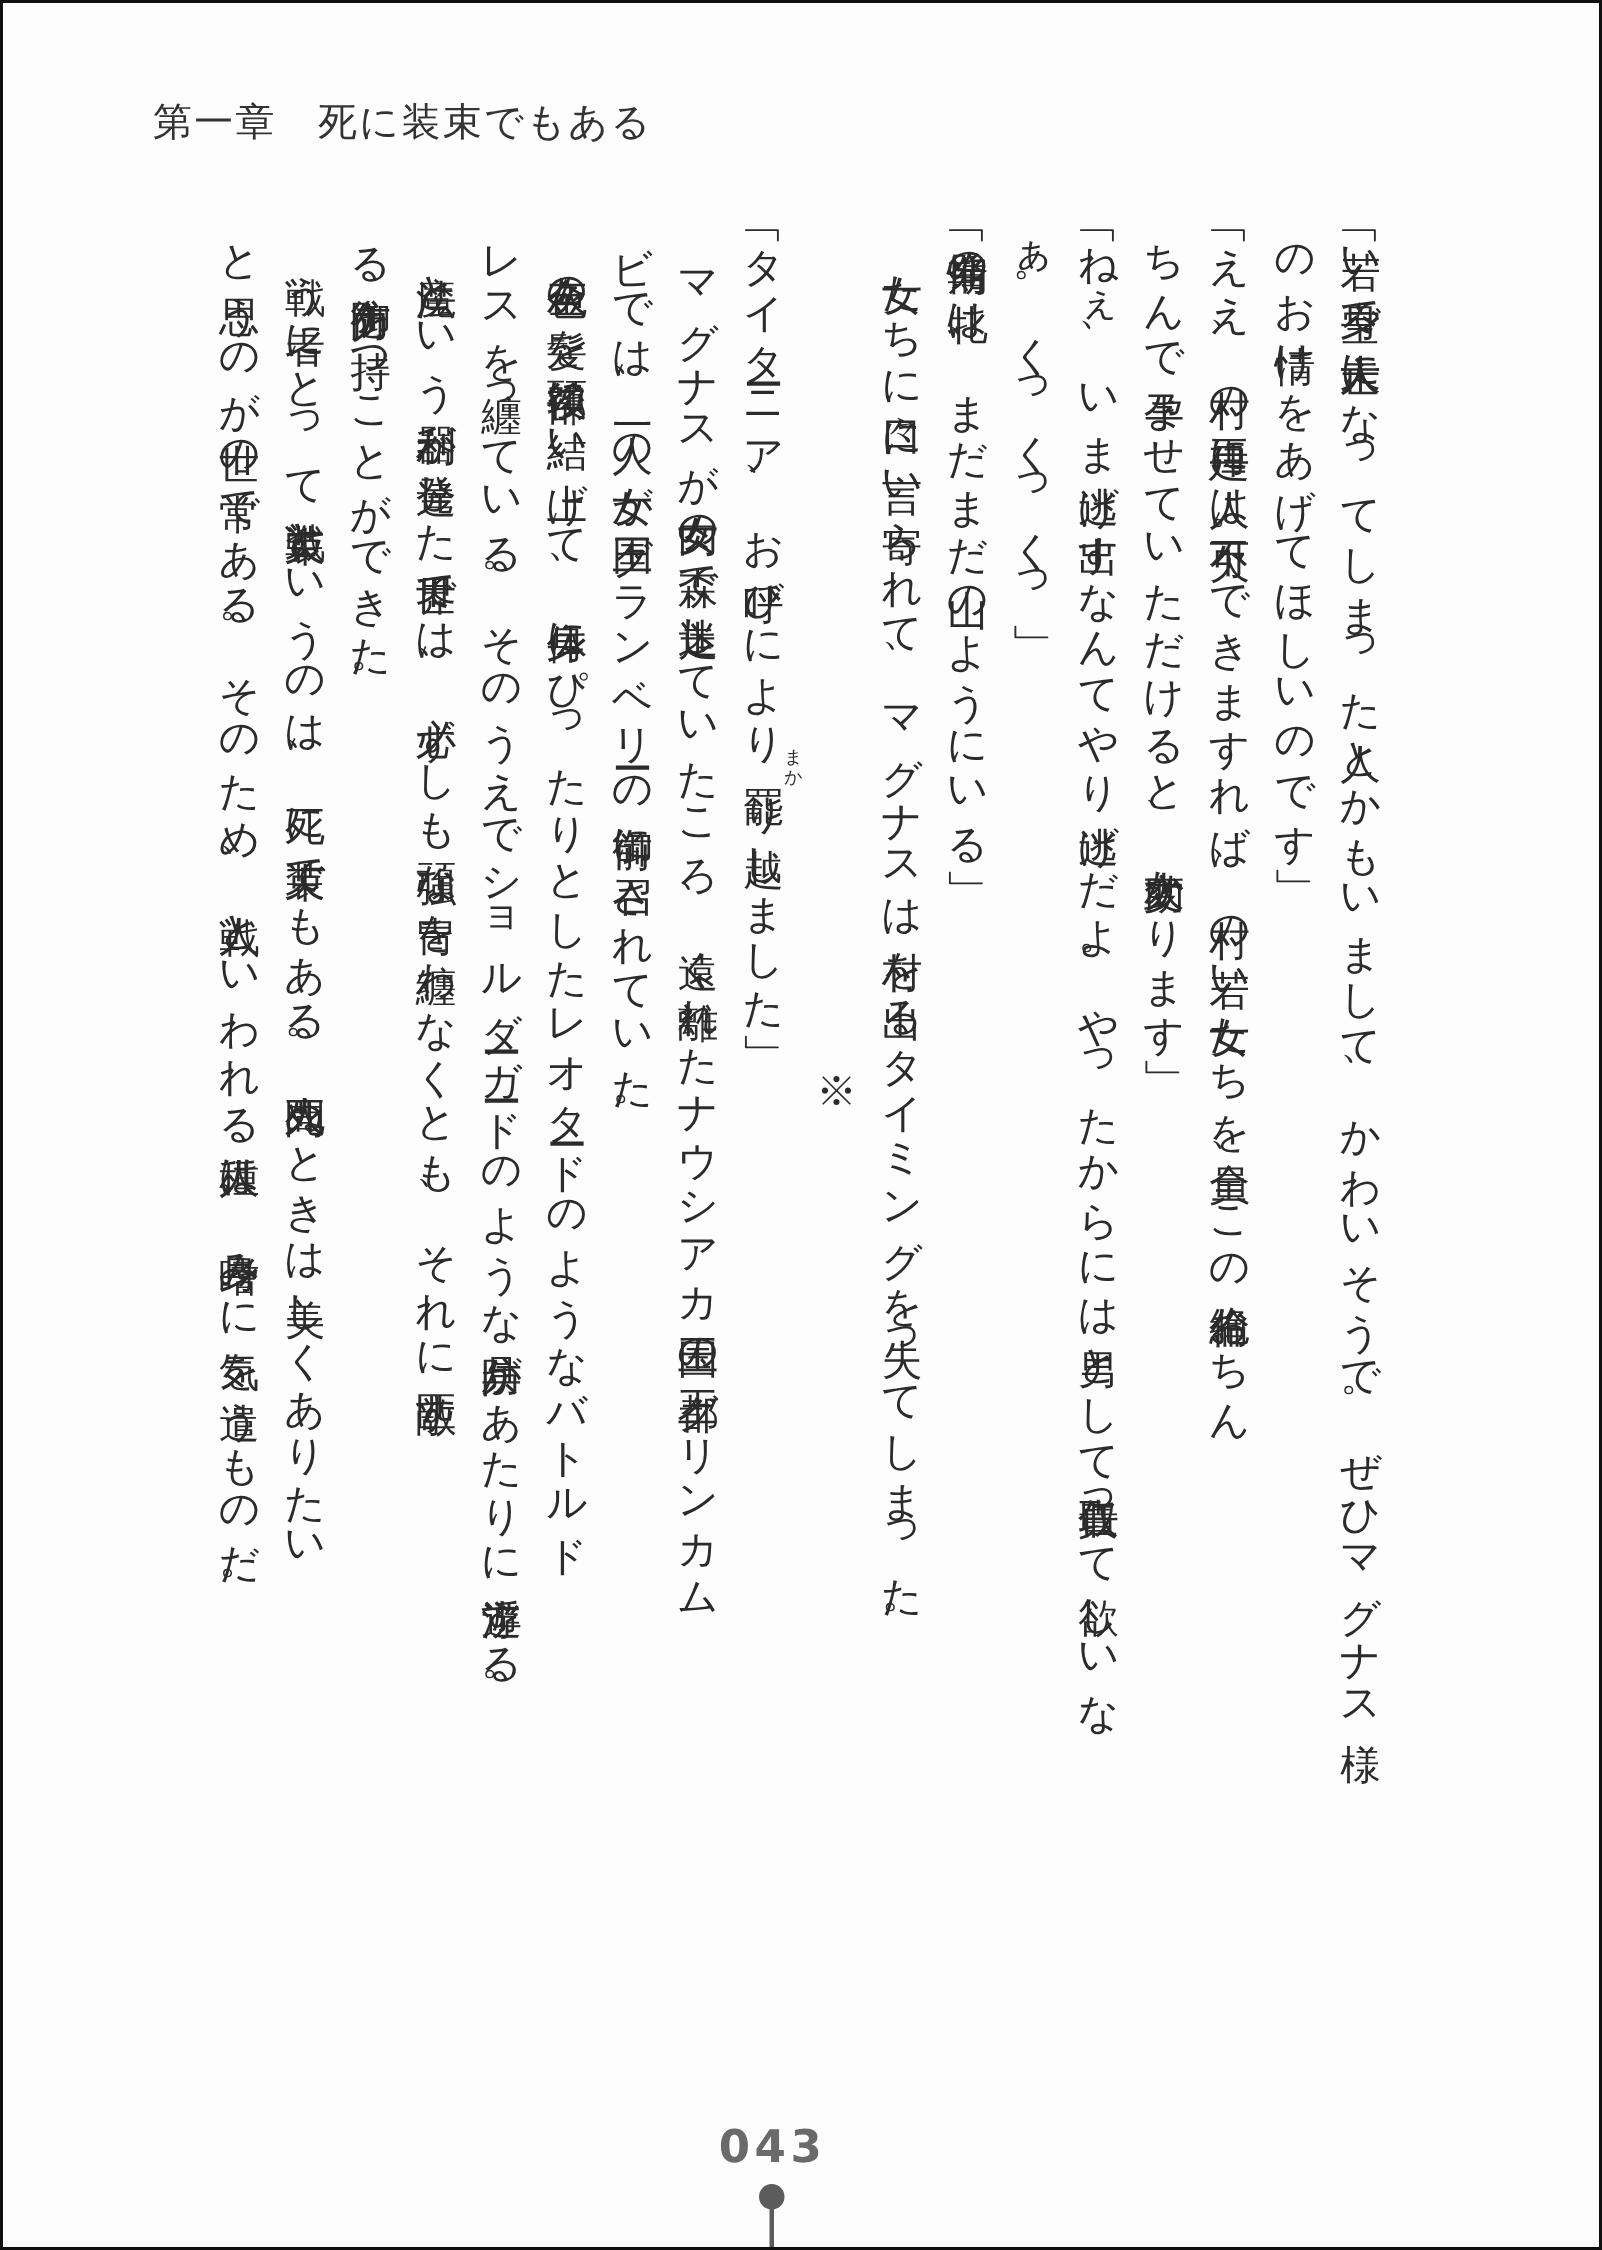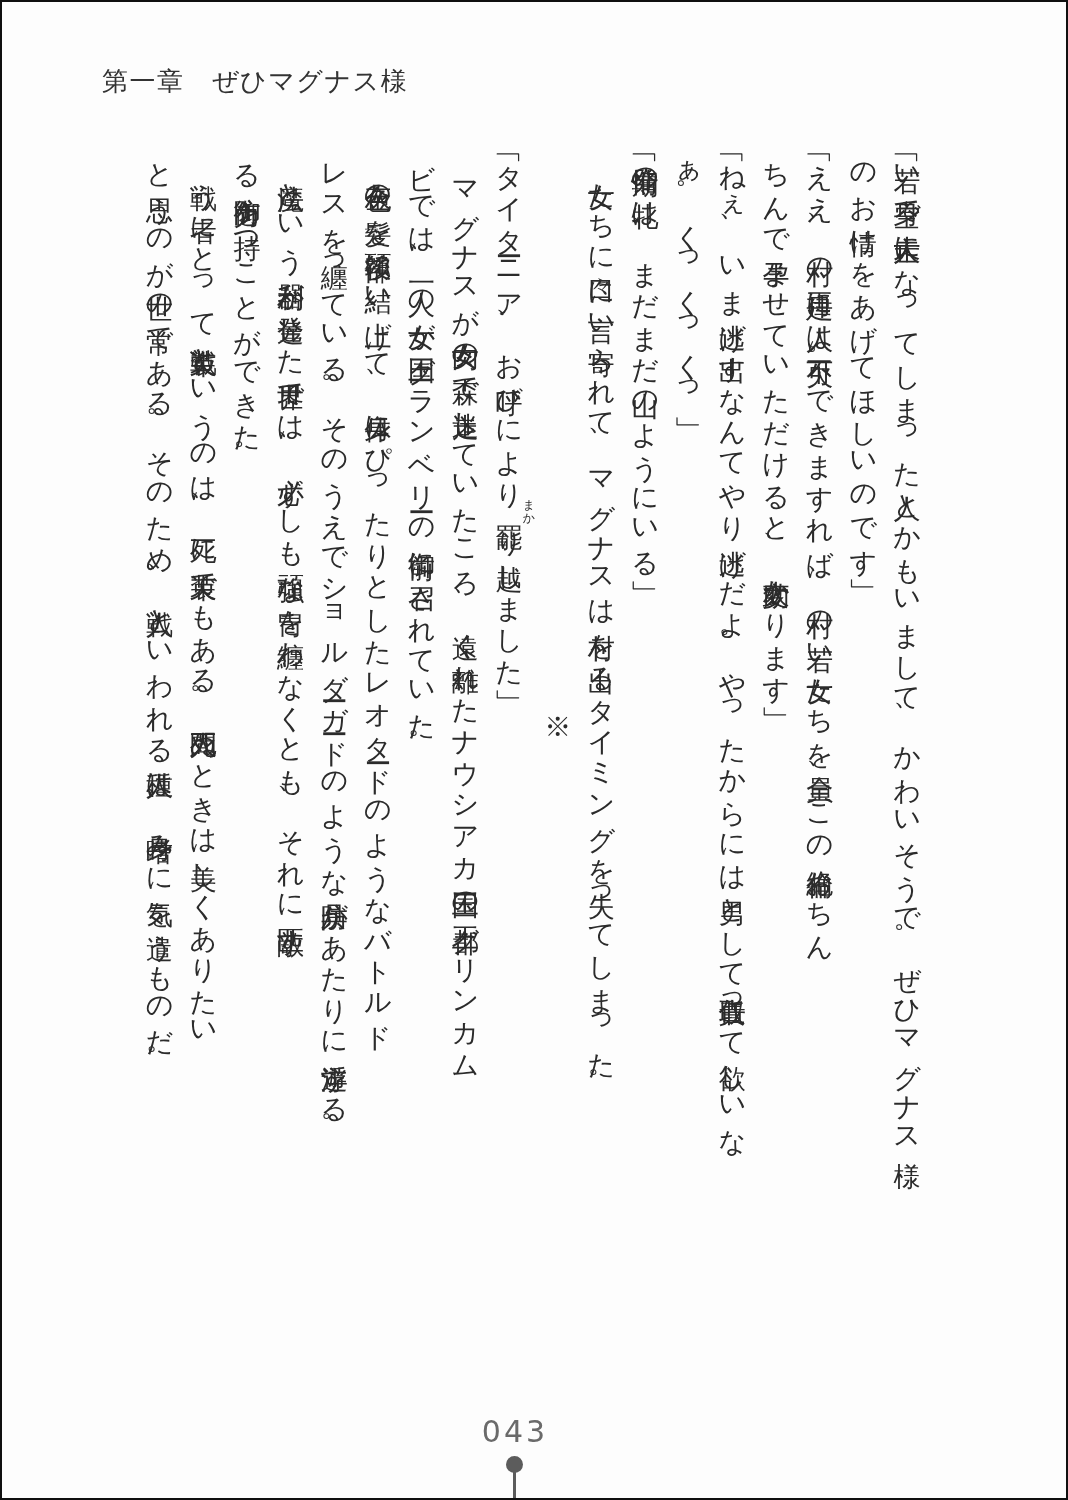--- a/index.html
+++ b/index.html
@@ -53,20 +53,21 @@
   }
   .page-number {
     position: absolute;
     top: 1412px;
     left: 513px;
     transform: translateX(-50%);
     font-family: "DejaVu Sans", "Liberation Sans", sans-serif;
     font-size: 30px;
     letter-spacing: 3px;
     color: var(--muted);
+    font-weight: bold;
   }
   .footer-dot {
     position: absolute;
     top: 1454px;
     left: 504px;
     width: 17px;
     height: 17px;
     border-radius: 50%;
     background: var(--ornament);
   }
@@ -77,21 +78,21 @@
     width: 3px;
     height: 32px;
     background: var(--ornament);
   }
 </style>
 </head>
 <body>
 
 <div class="page">
 
-  <div class="chapter-header">第一章　ぜひマグナス様</div>
+  <div class="chapter-header">第一章　死に装束でもある</div>
 
   <div class="body-text">
       <p class="tline dialogue">「若い身空で未亡人になってしまった人とかもいまして、かわいそうで。ぜひマグナス様</p>
       <p class="tline cont">のお情けをあげてほしいのです」</p>
       <p class="tline dialogue">「ええ、村の再建に人は不可欠。できますれば、村の若い女たちを全員、この絶倫おちん</p>
       <p class="tline cont">ちんで孕ませていただけると、大変助かります」</p>
       <p class="tline dialogue">「ねぇ、いま逃げ出すなんてやり逃げだよ。やったからには男として責任取って欲しいな</p>
       <p class="tline cont">ぁ。くっくっくっ」</p>
       <p class="tline dialogue">「発情期の牝は、まだまだ山のようにいる」</p>
       <p class="tline para">女たちに口々に言い寄られて、マグナスは村を出るタイミングを失ってしまった。</p>

